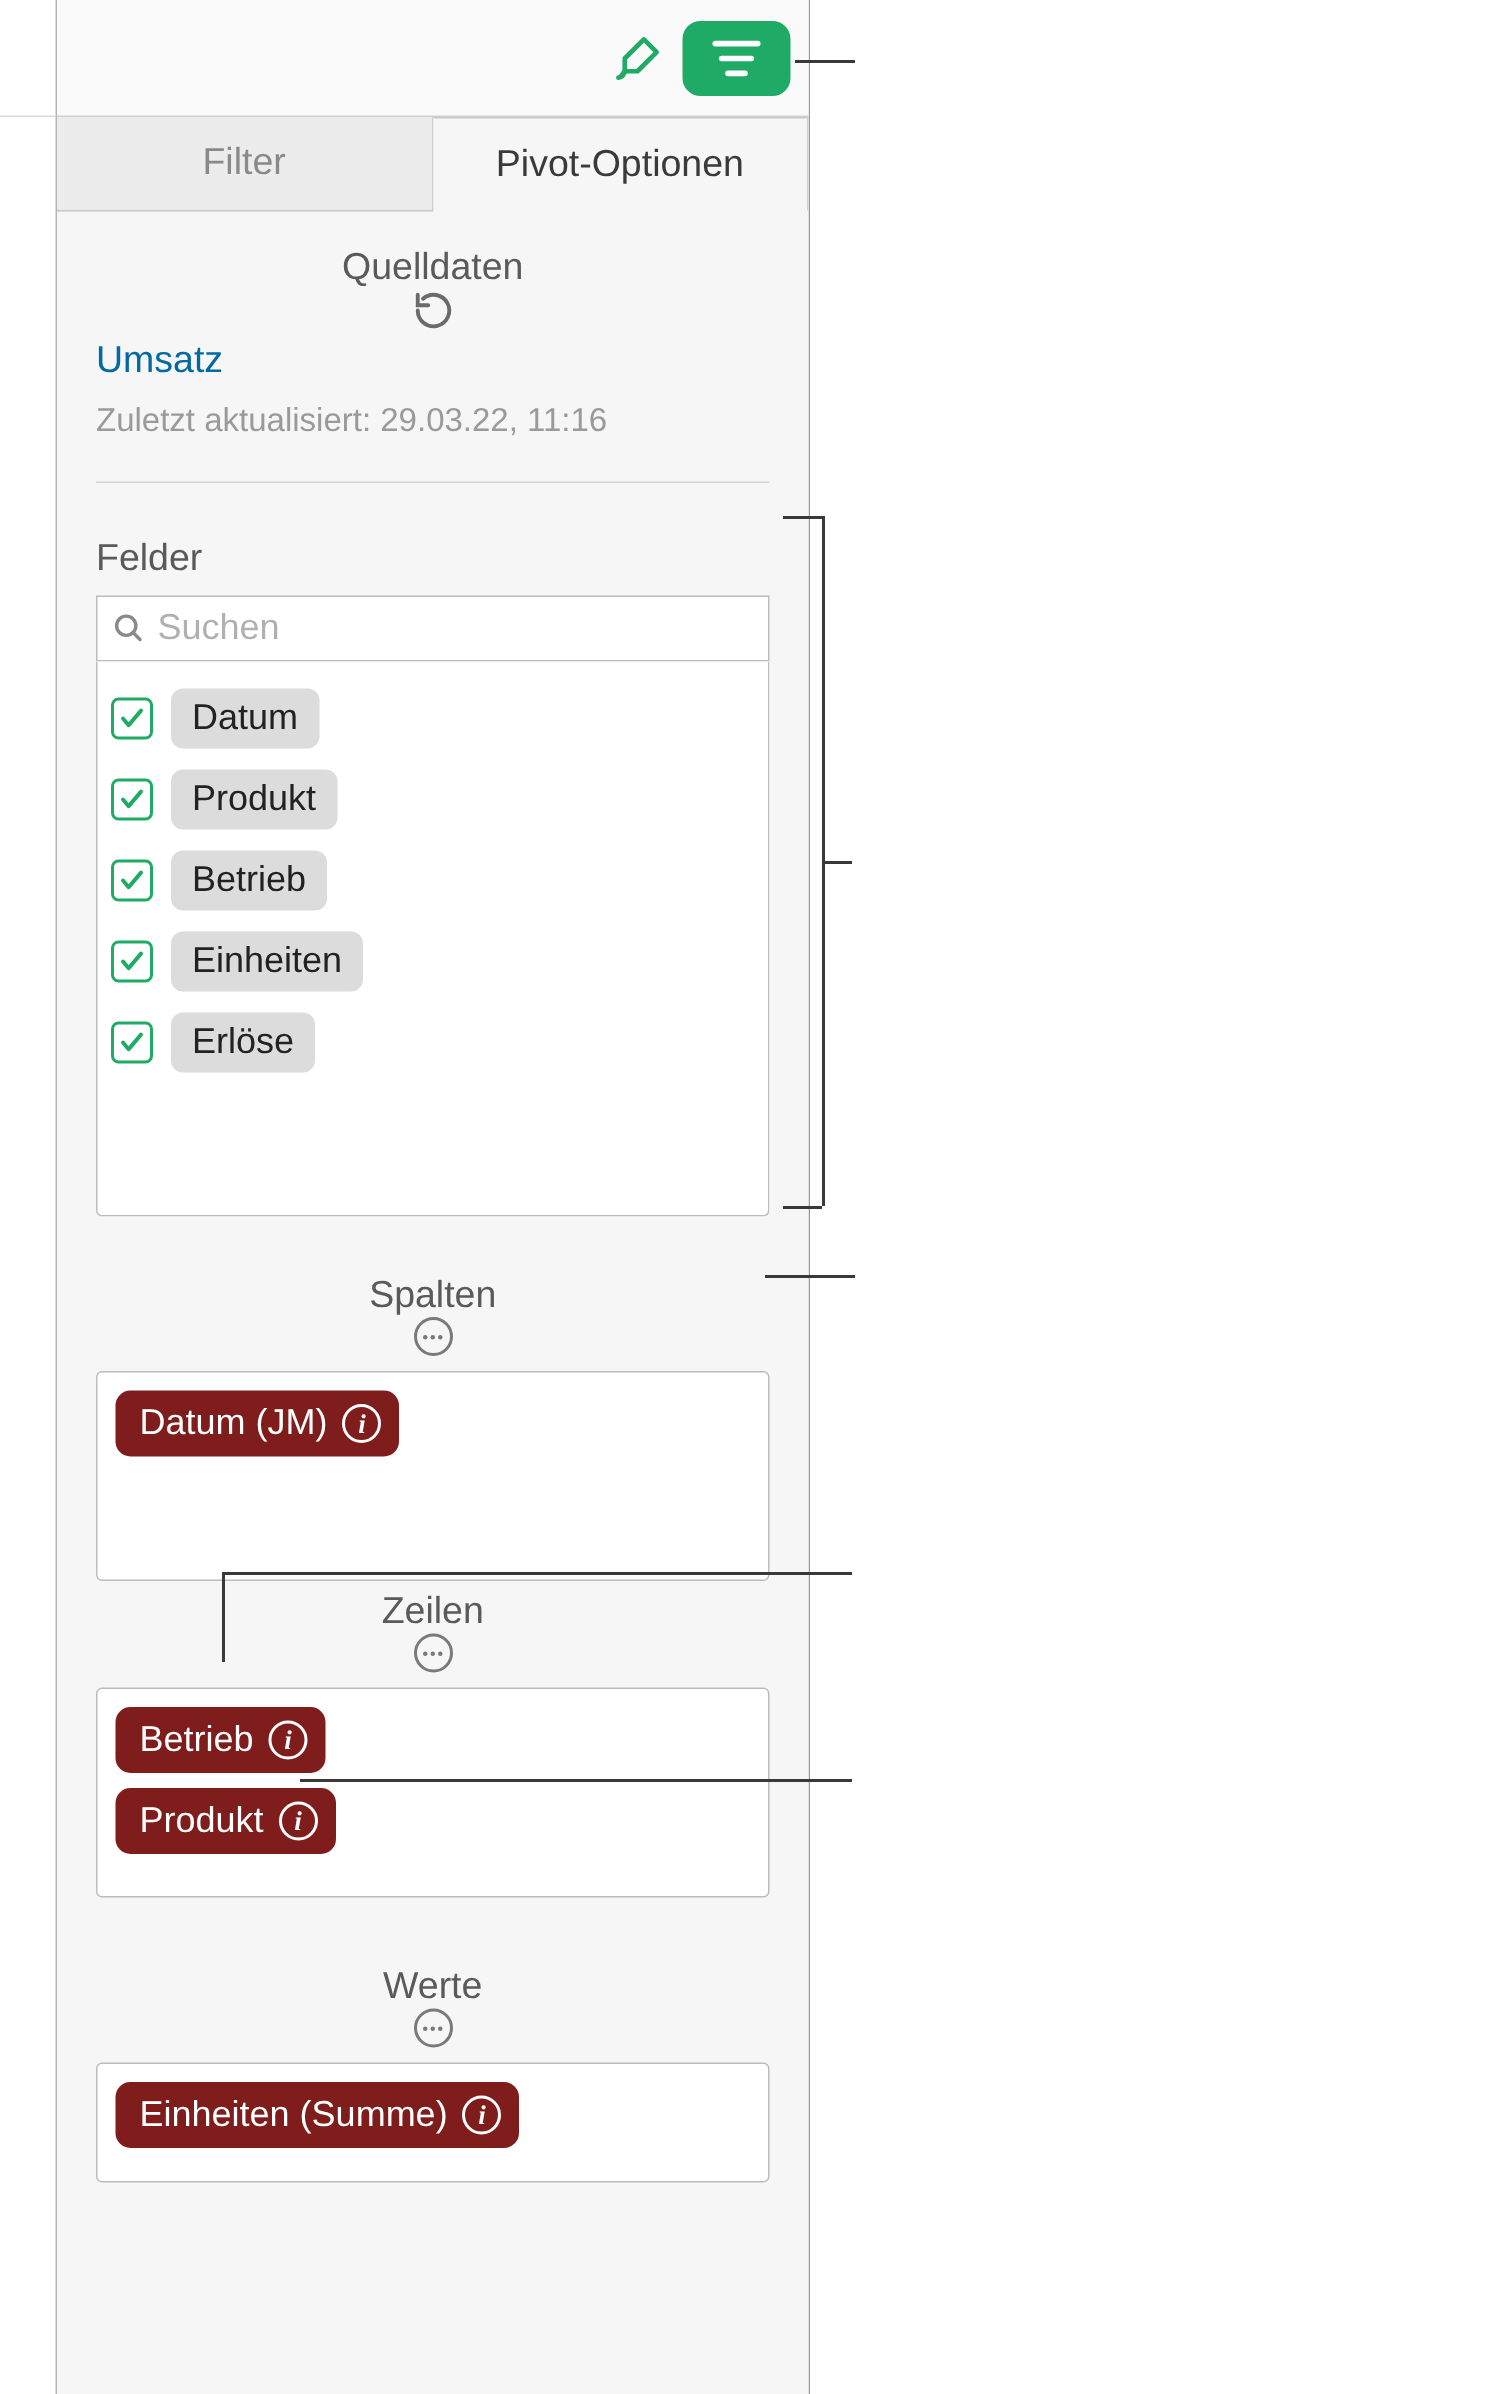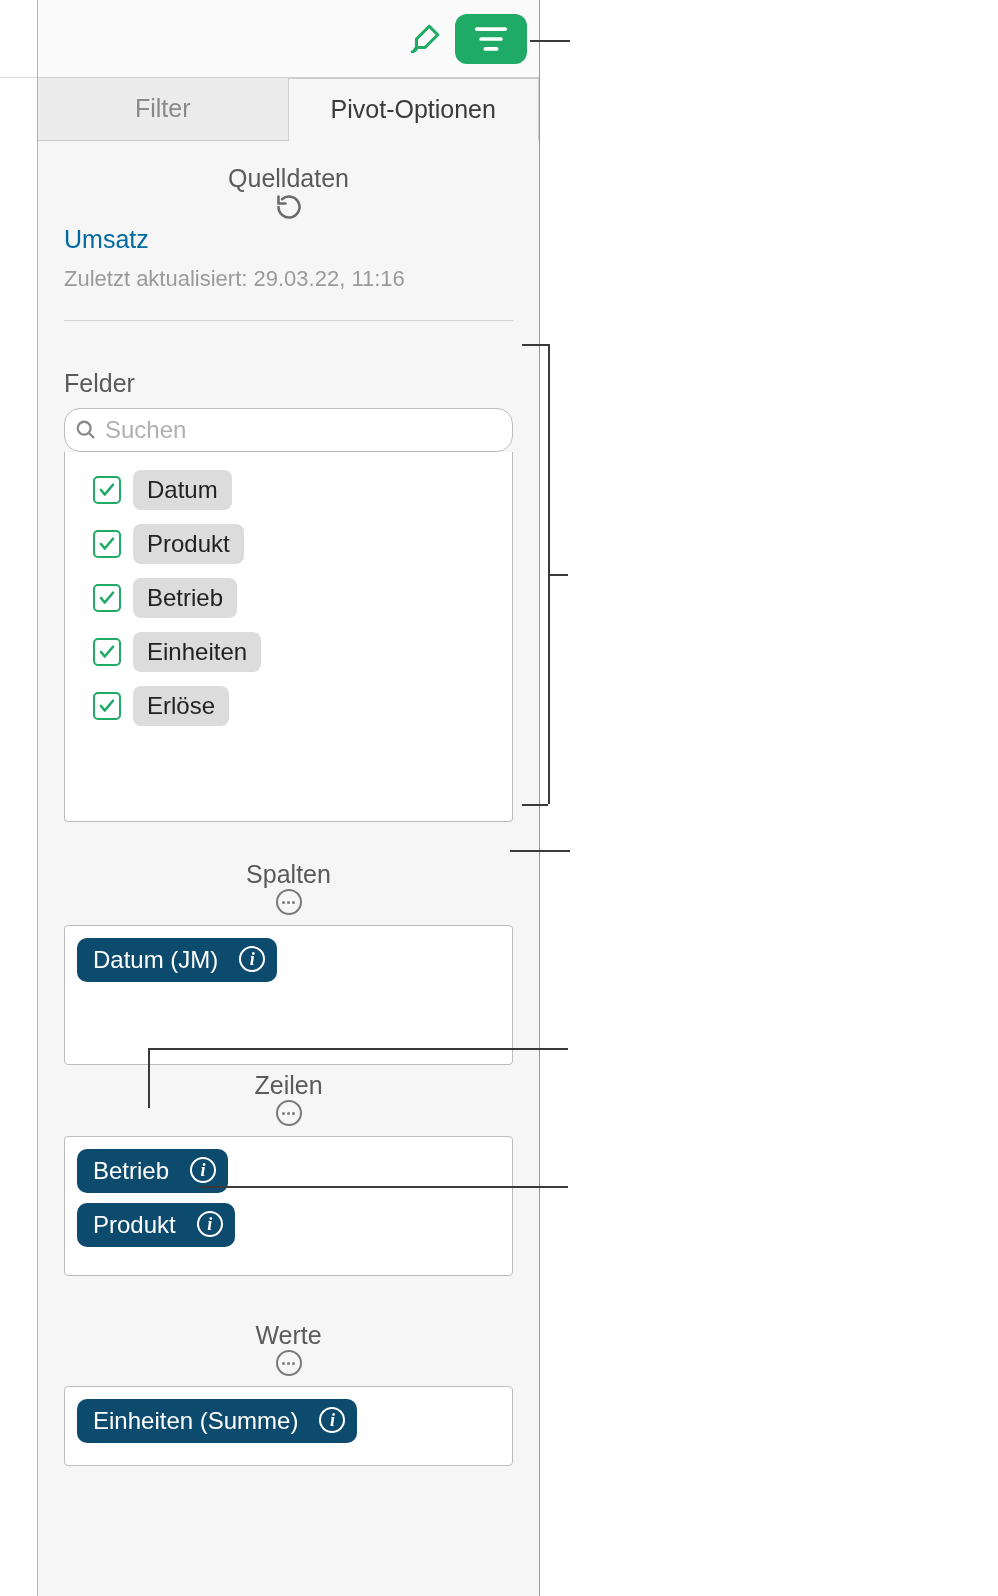--- a/index.html
+++ b/index.html
@@ -105,44 +105,44 @@
     margin-top:12px;
   }
   .divider {
     border:none;
     border-top:1px solid #d5d5d5;
     margin:28px 0 0 0;
   }
   .section-label {
     font-size:25px;
     color:#5a5a5a;
-    margin:48px 0 10px 0;
+    margin:36px 0 10px 0;
   }
   .search-box {
     border:1px solid #bcbcbc;
-    border-radius:16px;
+    border-radius:0;
     background:#fff;
     height:44px;
     display:flex;
     align-items:center;
     padding:0 10px;
     gap:8px;
   }
   .search-box input {
     border:none; outline:none; flex:1;
     font-size:24px; color:#333;
   }
   .search-box input::placeholder { color:#b0b0b0; }
   .fields-box {
     border:1px solid #bcbcbc;
     border-top:none;
     background:#fff;
     border-radius:0 0 4px 4px;
     height:370px;
-    padding:18px 28px;
+    padding:18px 9px;
   }
   .field-row {
     display:flex; align-items:center; gap:12px;
     margin-bottom:14px;
   }
   .chk {
     width:28px; height:28px;
     border:2px solid #1fab66;
     border-radius:5px;
     display:flex; align-items:center; justify-content:center;
@@ -162,27 +162,28 @@
     border-radius:4px;
     padding:12px;
     min-height:100px;
     display:flex;
     flex-direction:column;
     align-items:flex-start;
     gap:10px;
   }
   .dropzone.columns { min-height:140px; }
   .green-pill {
-    background:#0c4a6e;
+    background:#7f1d1d;
     color:#fff;
     border-radius:10px;
     padding:8px 12px 8px 16px;
     font-size:24px;
     display:inline-flex;
-    gap:21px;
+    align-items:center;
+    gap:10px;
   }
   .info-circle {
     width:26px; height:26px;
     border:2.5px solid #fff;
     border-radius:50%;
     display:flex; align-items:center; justify-content:center;
     font-family: Georgia, serif;
     font-style: italic;
     font-size:18px;
     font-weight:bold;

